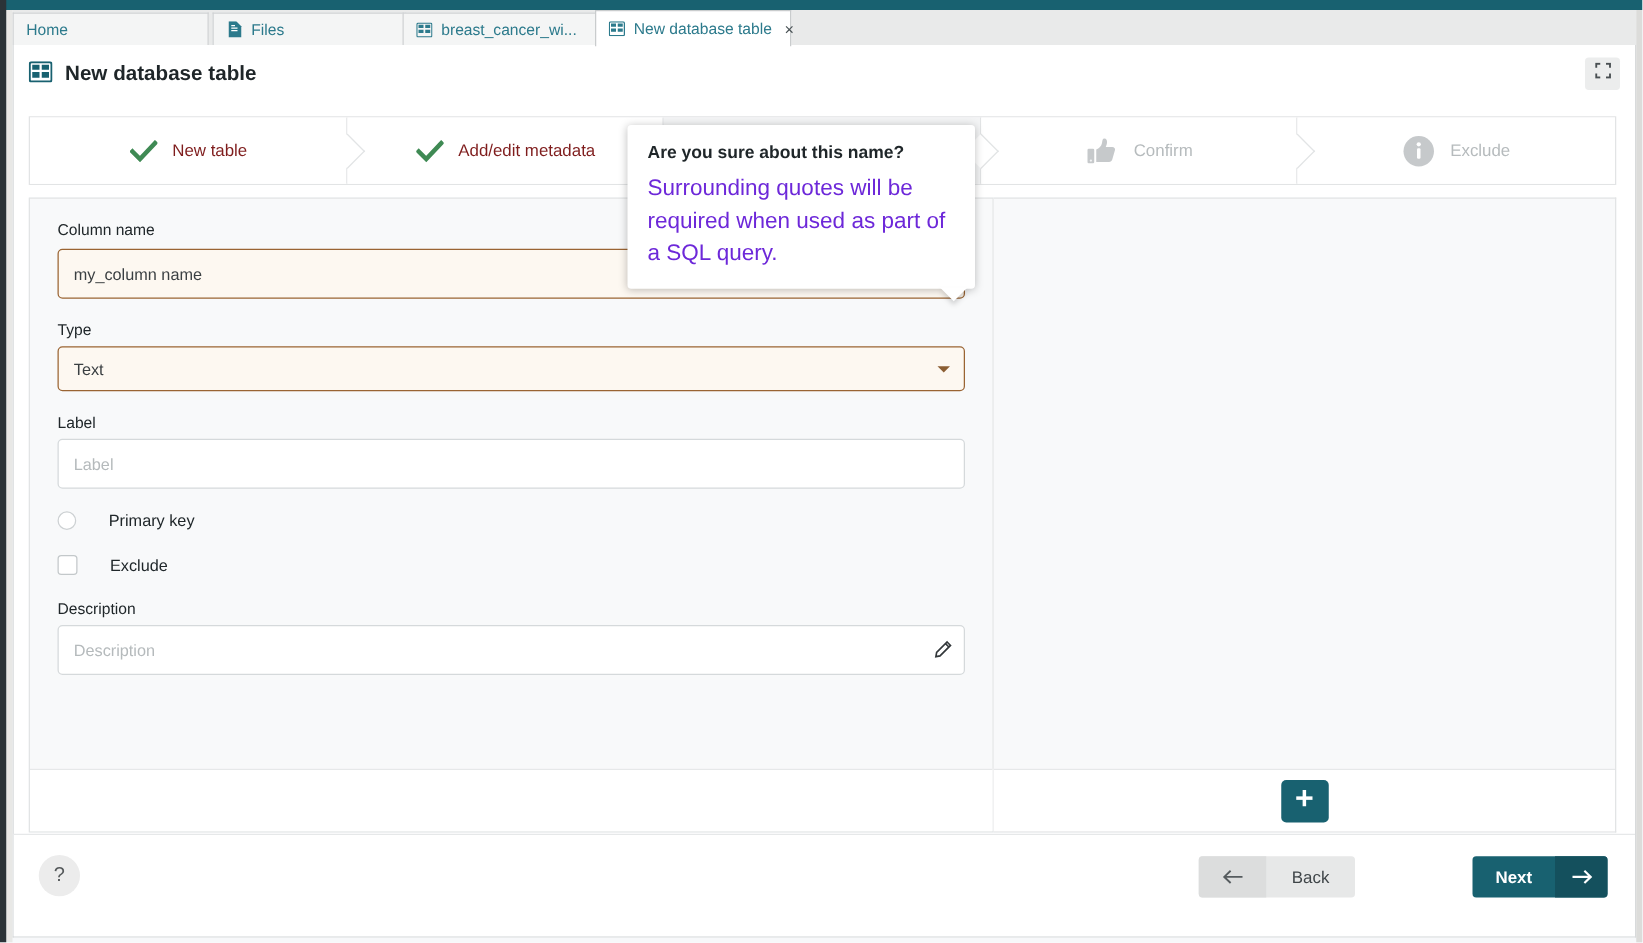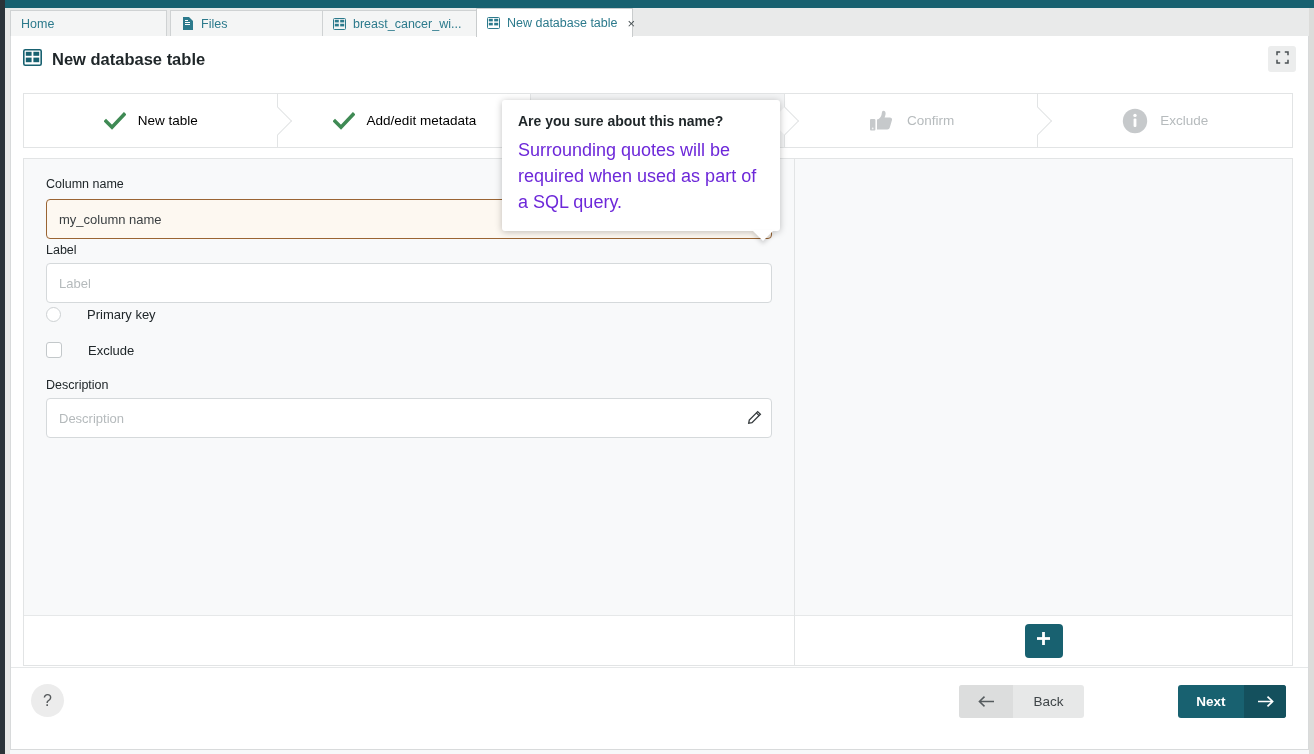--- a/index.html
+++ b/index.html
@@ -91,21 +91,21 @@
     display: flex;
     border: 1px solid #e2e4e5;
     background: #ffffff;
   }
   .step {
     flex: 1 1 0;
     display: flex; align-items: center; justify-content: center;
     gap: 12px;
     position: relative;
     font-size: 13.5px;
-    color: #000000;
+    color: #7f1d1d;
     background: #ffffff;
     cursor: pointer;
   }
   .step.inactive { color: #b6bbbd; }
   .step:not(:last-child)::after {
     content: "";
     position: absolute; right: -10px; top: 50%;
     width: 19px; height: 19px;
     margin-top: -9.5px;
     background: #ffffff;
@@ -161,21 +161,21 @@
     background: #ffffff;
     padding: 0 12px;
     font-size: 13px; color: #20272a;
     font-family: "Liberation Sans", sans-serif;
     outline: none;
   }
   .txt-input::placeholder { color: #b5babc; }
   .txt-input.warn {
     border-color: #9a6433; background: #fdf8f1; color: #3a3f42;
   }
-  .field-block { margin-bottom: 4px; }
+  .field-block { margin-bottom: 18px; }
 
   .select-wrap { position: relative; }
   .select-box {
     width: 100%; height: 36px;
     border: 1px solid #9a6433; border-radius: 4px;
     background: #fdf8f1;
     padding: 0 12px;
     font-size: 13px; color: #3a3f42;
     display: flex; align-items: center;
     cursor: pointer;
@@ -401,20 +401,29 @@
               <svg width="17" height="15" viewBox="0 0 17 15">
                   <path d="M8.5 0.6L16.6 14.3H0.4z" fill="#b06a22"></path>
                   <rect x="7.7" y="5.6" width="1.6" height="4.6" rx="0.6" fill="#ffffff"></rect>
                   <rect x="7.7" y="11" width="1.6" height="1.7" rx="0.6" fill="#ffffff"></rect>
                 </svg>
             </span>
           </div>
           <input class="txt-input warn" value="my_column name" style="">
         </div>
 
+        <div class="field-block">
+          <div class="field-label">Type</div>
+          <div class="select-wrap">
+            <div class="select-box">
+              <span>Text</span>
+            </div>
+            <span class="caret"></span>
+          </div>
+        </div>
 
         <div class="field-block">
           <div class="field-label">Label</div>
           <input class="txt-input" placeholder="Label" style="">
         </div>
 
         <div class="check-row">
           <span class="radio-mark"></span>
           <span>Primary key</span>
         </div>

